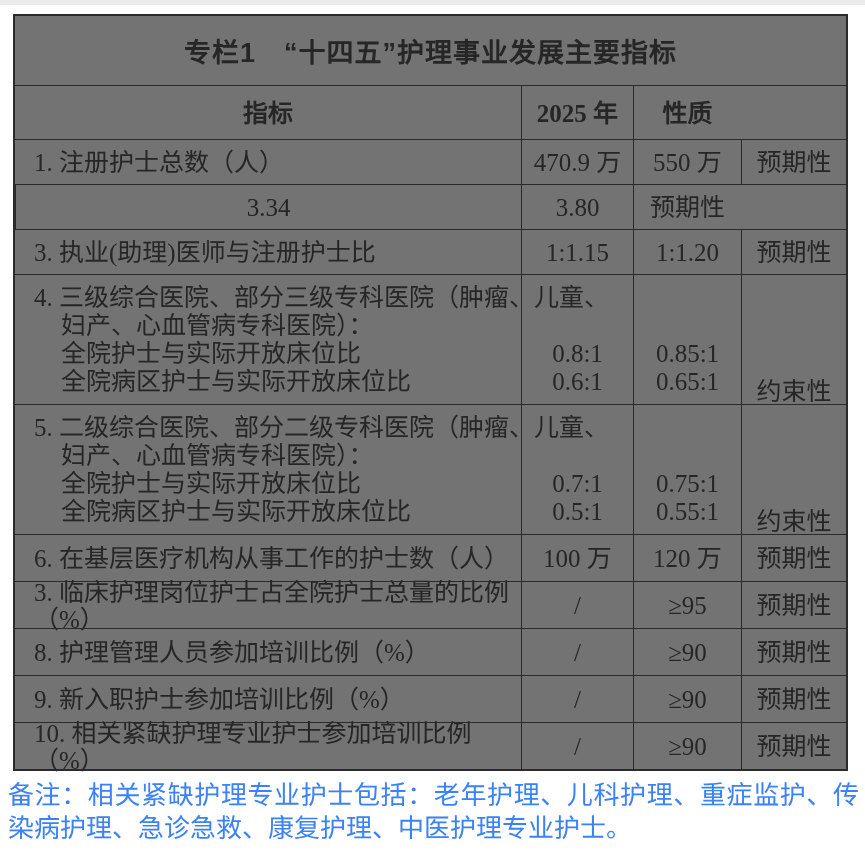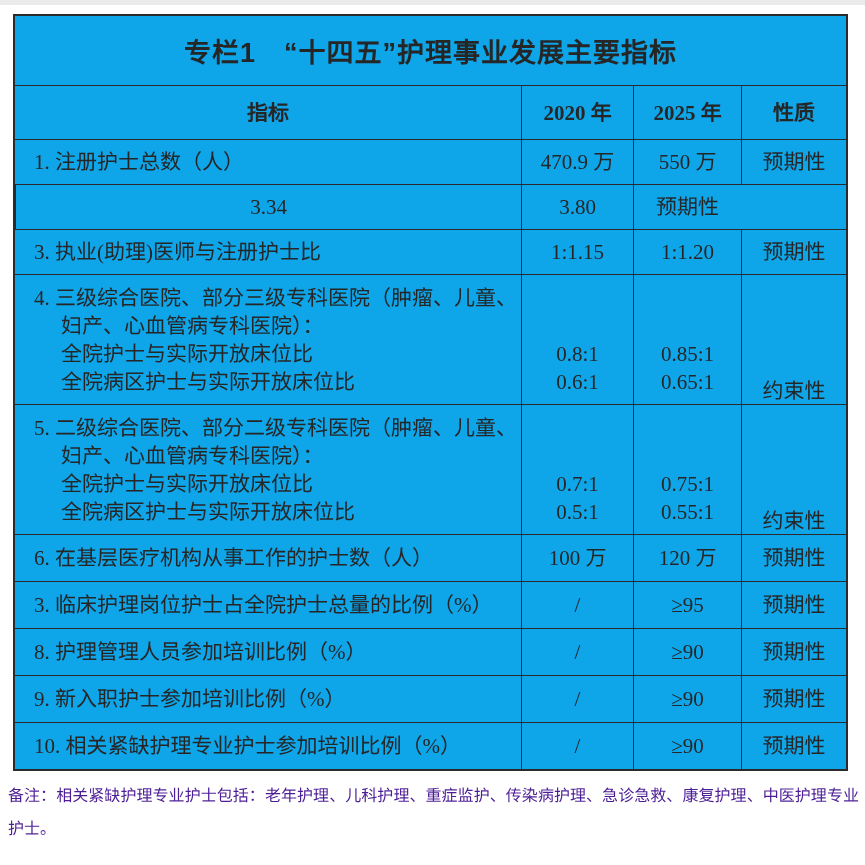--- a/index.html
+++ b/index.html
@@ -12,33 +12,33 @@
     overflow:hidden;
   }
   .top-strip{
     position:absolute;left:0;top:0;width:865px;height:5px;
     background:#ebebeb;
   }
   .tbl{
     position:absolute;left:13px;top:14px;width:835px;
     border:2px solid #2b2b2b;
     box-sizing:border-box;
-    background:#0ea5e9;
+    background:#737373;
   }
   .row{
     display:grid;
     grid-template-columns:506px 112px 108px 1fr;
     border-top:1.5px solid #2b2b2b;
     box-sizing:border-box;
   }
   .row.first{border-top:none;}
   .cell{
     box-sizing:border-box;
     display:flex;align-items:center;
-    font-size:21px;
+    font-size:25px;
     line-height:27px;
   }
   .cell.val{justify-content:center;text-align:center;border-left:1.5px solid #2b2b2b;}
   .cell.lbl{justify-content:flex-start;padding-left:19px;padding-right:8px;}
   .h-title{height:69px;}
   .h-head{height:54px;}
   .h-s{height:45px;}
   .h-b{height:47px;}
   .h-m{height:130px;}
   .title-row{
@@ -52,38 +52,37 @@
   .mlines{padding-top:9px;padding-bottom:16px;display:block;}
   .mline{line-height:28px;white-space:nowrap;}
   .mline.indent{padding-left:27px;}
   .vstack{display:flex;flex-direction:column;align-items:center;width:100%;padding-top:9px;}
   .vspacer{height:56px;}
   .vline{line-height:28px;}
   .nature-cell{display:flex;flex-direction:column;justify-content:flex-end;align-items:center;width:100%;padding-bottom:24px;}
   .note{
     position:absolute;left:8px;top:779px;width:851px;
     font-family:"Liberation Sans","DejaVu Sans",sans-serif;
-    font-size:16px;line-height:33px;color:#4c1d95;
+    font-size:26px;line-height:33px;color:#3b82f6;
     text-align:justify;
   }
 </style>
 </head>
 <body>
 
 <div class="top-strip"></div>
 
 <div class="tbl">
 
   <div class="title-row h-title row first" style="display:flex;">
     <span>专栏1　“十四五”护理事业发展主要指标</span>
   </div>
 
   <div class="row head h-head">
     <div class="cell val h-head" style="border-left:none;">指标</div>
-    <div class="cell val h-head">2020 年</div>
     <div class="cell val h-head">2025 年</div>
     <div class="cell val h-head">性质</div>
   </div>
 
   <div class="row h-s">
     <div class="cell lbl h-s">1. 注册护士总数（人）</div>
     <div class="cell val h-s">470.9 万</div>
     <div class="cell val h-s">550 万</div>
     <div class="cell val h-s">预期性</div>
   </div>

